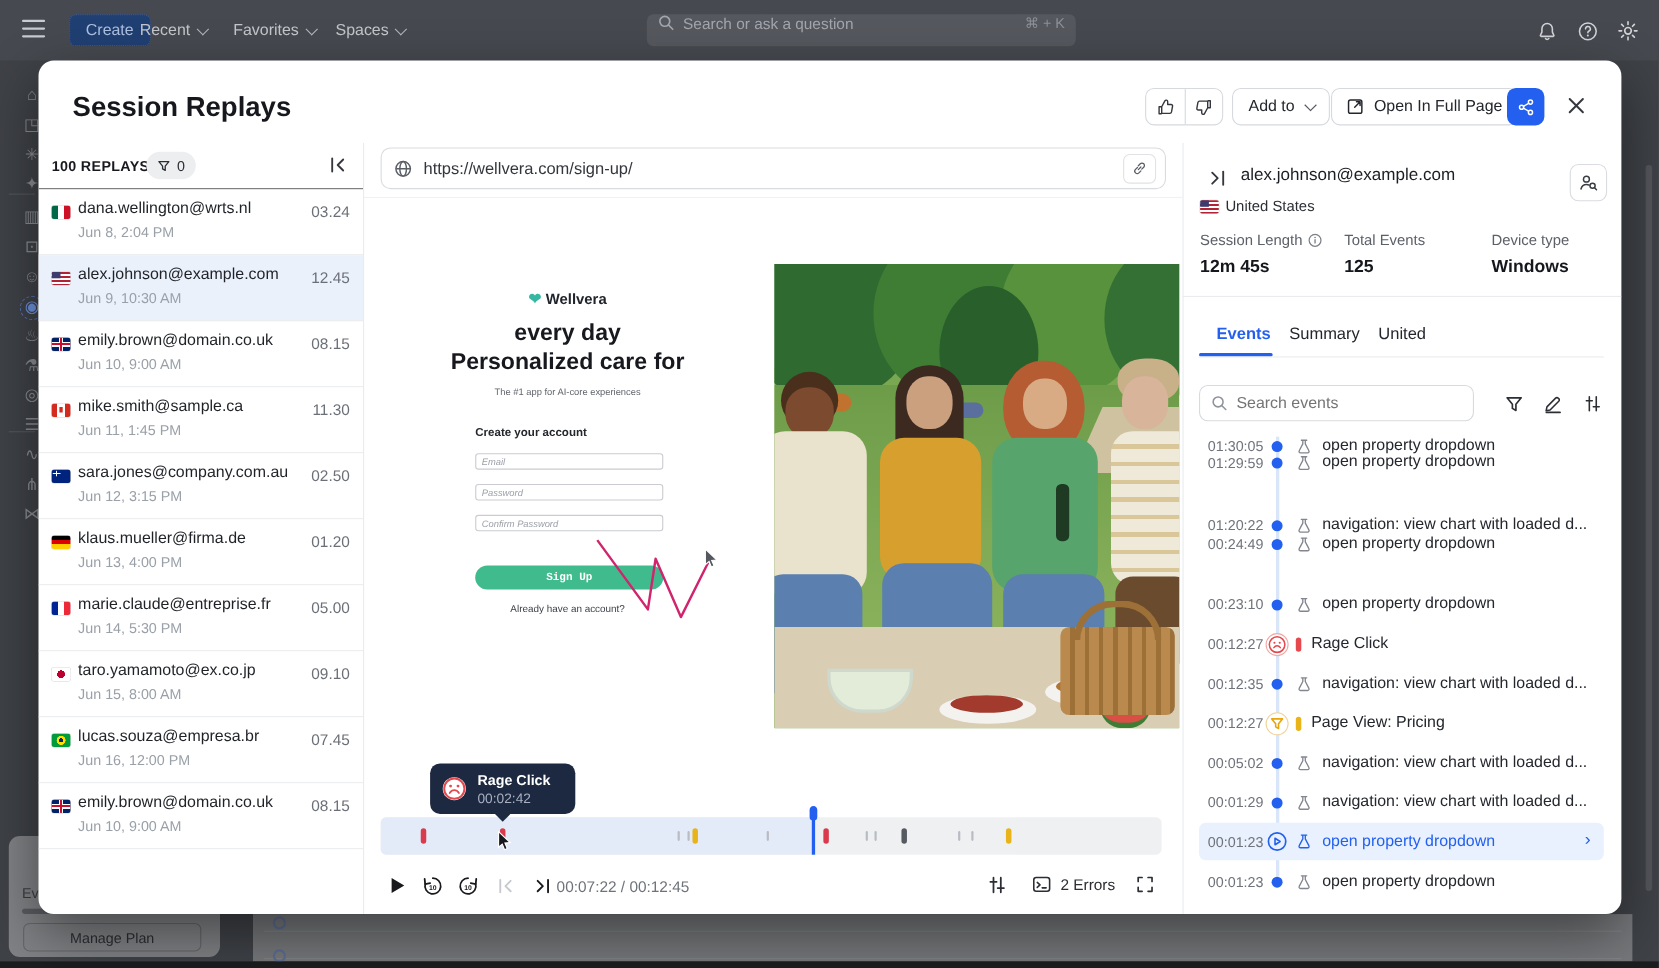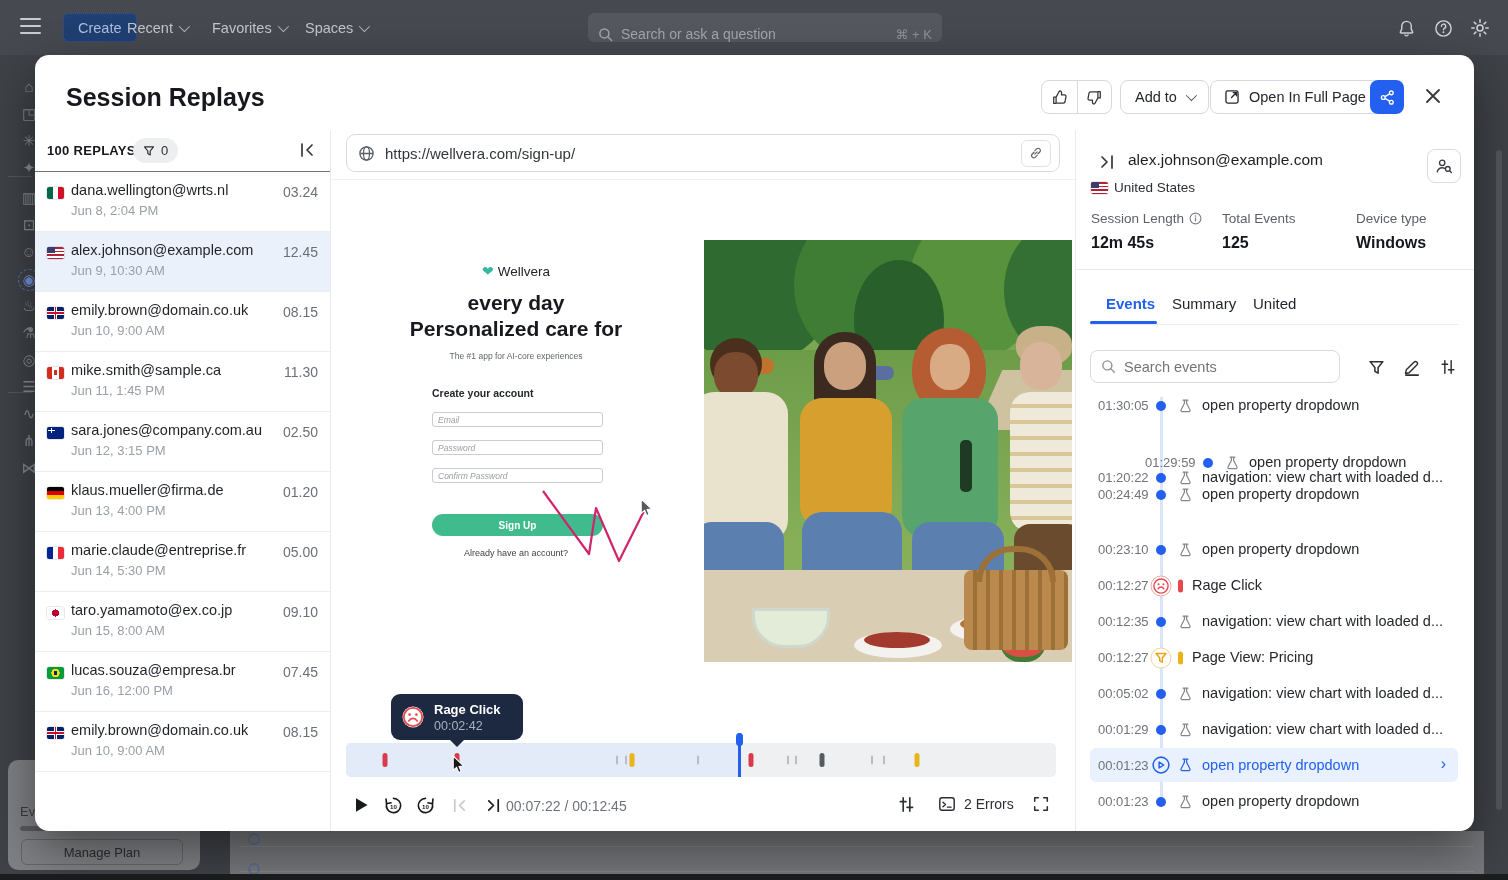--- a/index.html
+++ b/index.html
@@ -12,22 +12,22 @@
   .topbar { position:absolute; left:0; top:0; width:1508px; height:55px; background:#46494f; }
   .hamburger { position:absolute; left:20px; top:18px; width:21px; height:17px; cursor:pointer; }
   .hamburger span { display:block; height:2.4px; background:#c9cbd0; margin-bottom:4.4px; border-radius:1px; }
   .create-btn { position:absolute; left:63px; top:13px; height:29px; padding:0 14px;
     background:#203f72; color:#aebfe0; border:1px dotted #3d5a95; border-radius:6px;
     font-size:14.5px; display:flex; align-items:center; }
   .top-menu { position:absolute; top:13px; height:29px; display:flex; align-items:center; gap:6px;
     color:#c3c6cb; font-size:14.5px; cursor:pointer; }
   .caret { width:8px; height:8px; border-right:1.6px solid #b3b6bb; border-bottom:1.6px solid #b3b6bb;
     transform:rotate(45deg) translateY(-2px); display:inline-block; }
-  .top-search { position:absolute; left:588px; top:13px; width:354px; height:29px; background:#55585e;
-    border-radius:6px; display:flex; align-items:flex-end; padding:0 10px; gap:8px; }
+  .top-search { position:absolute; left:588px; top:13px; width:390px; height:29px; background:#55585e;
+    border-radius:6px; display:flex; align-items:flex-start; padding:0 10px; gap:8px; }
   .top-search .ph { color:#a3a6ad; font-size:14px; flex:1; }
   .top-search .sc { color:#8e9198; font-size:13px; }
   .top-ico { position:absolute; top:17px; width:22px; height:22px; color:#d2d4d8; cursor:pointer;
     display:flex; align-items:center; justify-content:center; }
 
   
   .rail-item { position:absolute; left:18px; width:22px; text-align:center; color:#8a8d93;
     font-size:15px; line-height:20px; }
   .rail-item.active { color:#6f93e0; border:1px dashed #5672ac; border-radius:50%; }
   .rail-div { position:absolute; left:8px; width:24px; height:1px; background:#55585d; }
@@ -104,31 +104,31 @@
     border-radius:9px; display:flex; align-items:center; padding:0 8px 0 11px; gap:10px; }
   .url-text { flex:1; font-size:15px; color:#33363c; }
   .link-btn { width:30px; height:27px; border:1px solid #e0e2e6; border-radius:6px; color:#5a5e66;
     display:flex; align-items:center; justify-content:center; cursor:pointer; }
   .url-sep { position:absolute; left:296px; top:124px; width:744px; height:1px; background:#f0f1f3; }
 
   .viewport { position:absolute; left:296px; top:125px; width:744px; height:551px; overflow:hidden; }
 
   
   .sp-logo { position:absolute; left:95px; top:83px; width:180px; text-align:center; font-size:13.5px;
-    font-weight:normal; color:#20242b; }
+    font-weight:bold; color:#20242b; }
   .sp-heart { color:#35b7a2; font-size:14px; margin-right:4px; }
   .sp-h1 { position:absolute; left:40px; top:110px; width:290px; text-align:center; font-size:21px;
     line-height:26px; font-weight:bold; color:#17191e; }
   .sp-sub { position:absolute; left:40px; top:171px; width:290px; text-align:center; font-size:8.5px; color:#61656c; }
   .sp-label { position:absolute; left:101px; top:207px; font-size:10.5px; font-weight:bold; color:#24272d; }
   .sp-input { position:absolute; left:101px; width:171px; height:15px; border:1px solid #caccd1; border-radius:3px;
     font-style:italic; font-size:8.5px; color:#9ca0a8; display:flex; align-items:center; padding-left:5px; background:#fff; }
   .sp-btn { position:absolute; left:101px; top:334px; width:171px; height:22px; background:#40bb8e;
     border-radius:12px; color:#fff; font-size:10px; font-weight:bold; display:flex; align-items:center;
-    justify-content:center; cursor:pointer; }
+    justify-content:center; cursor:pointer;font-family:Liberation Mono, monospace; }
   .sp-foot { position:absolute; left:40px; top:368px; width:290px; text-align:center; font-size:9px; color:#3e4248; cursor:pointer; }
 
   
   .photo { position:absolute; left:373px; top:60px; width:368px; height:422px; overflow:hidden; background:#7aa751; }
   .photo div { position:absolute; }
 
   
   .timeline { position:absolute; left:311px; top:688px; width:710px; height:34px; border-radius:5px;
     background:#eff0f2; overflow:hidden; cursor:pointer; }
   .tl-played { position:absolute; left:0; top:0; bottom:0; background:#e3ebf8; }
@@ -677,21 +677,21 @@
             <span class="ev-dot"></span>
           </span>
     <span class="ev-icon">
             <svg width="15" height="15" viewBox="0 0 16 16">
               <path d="M5.4 1.8h5.2M6.8 1.8v3.6L3.3 12a1.4 1.4 0 0 0 1.2 2.1h7a1.4 1.4 0 0 0 1.2-2.1L9.2 5.4V1.8" fill="none" stroke="currentColor" stroke-width="1.3" stroke-linecap="round" stroke-linejoin="round"></path>
             </svg>
           </span>
     <span class="ev-label">open property dropdown</span>
 
   </div>
-        <div class="ev-row" style="top: 390px; margin-left: 47px;">
+        <div class="ev-row" style="top: 348px;">
     <span class="ev-time">01:29:59</span>
     <span class="ev-node">
             <span class="ev-dot"></span>
           </span>
     <span class="ev-icon">
             <svg width="15" height="15" viewBox="0 0 16 16">
               <path d="M5.4 1.8h5.2M6.8 1.8v3.6L3.3 12a1.4 1.4 0 0 0 1.2 2.1h7a1.4 1.4 0 0 0 1.2-2.1L9.2 5.4V1.8" fill="none" stroke="currentColor" stroke-width="1.3" stroke-linecap="round" stroke-linejoin="round"></path>
             </svg>
           </span>
     <span class="ev-label">open property dropdown</span>

